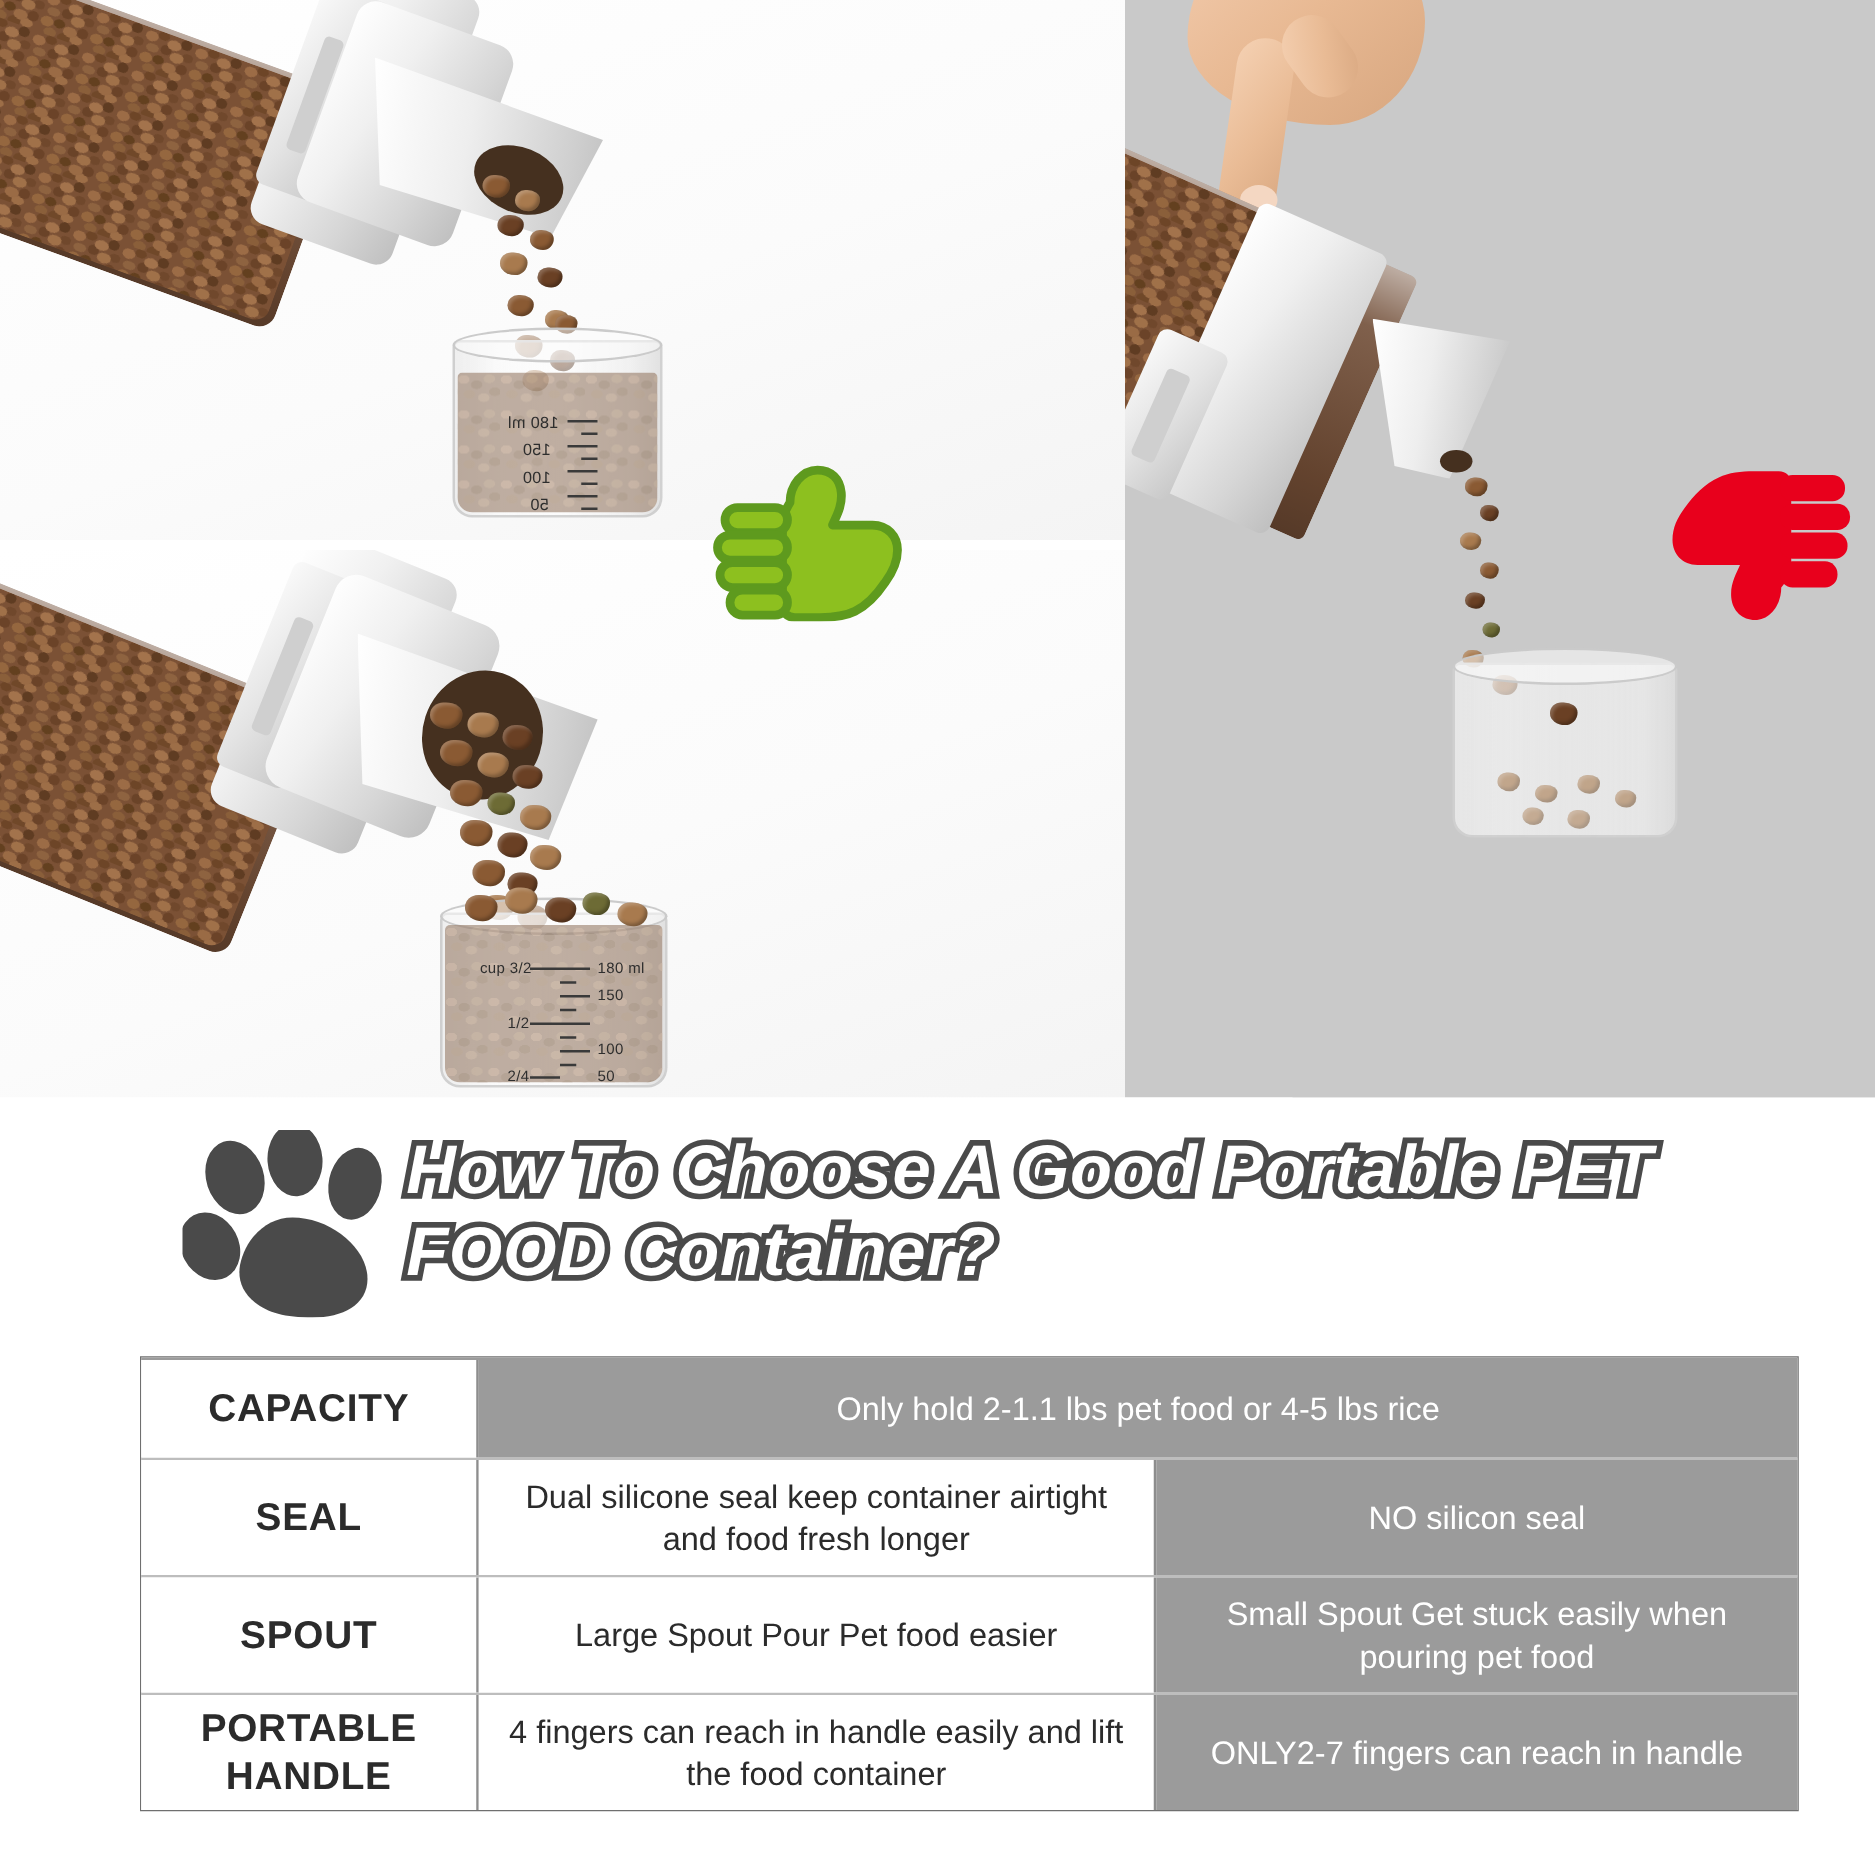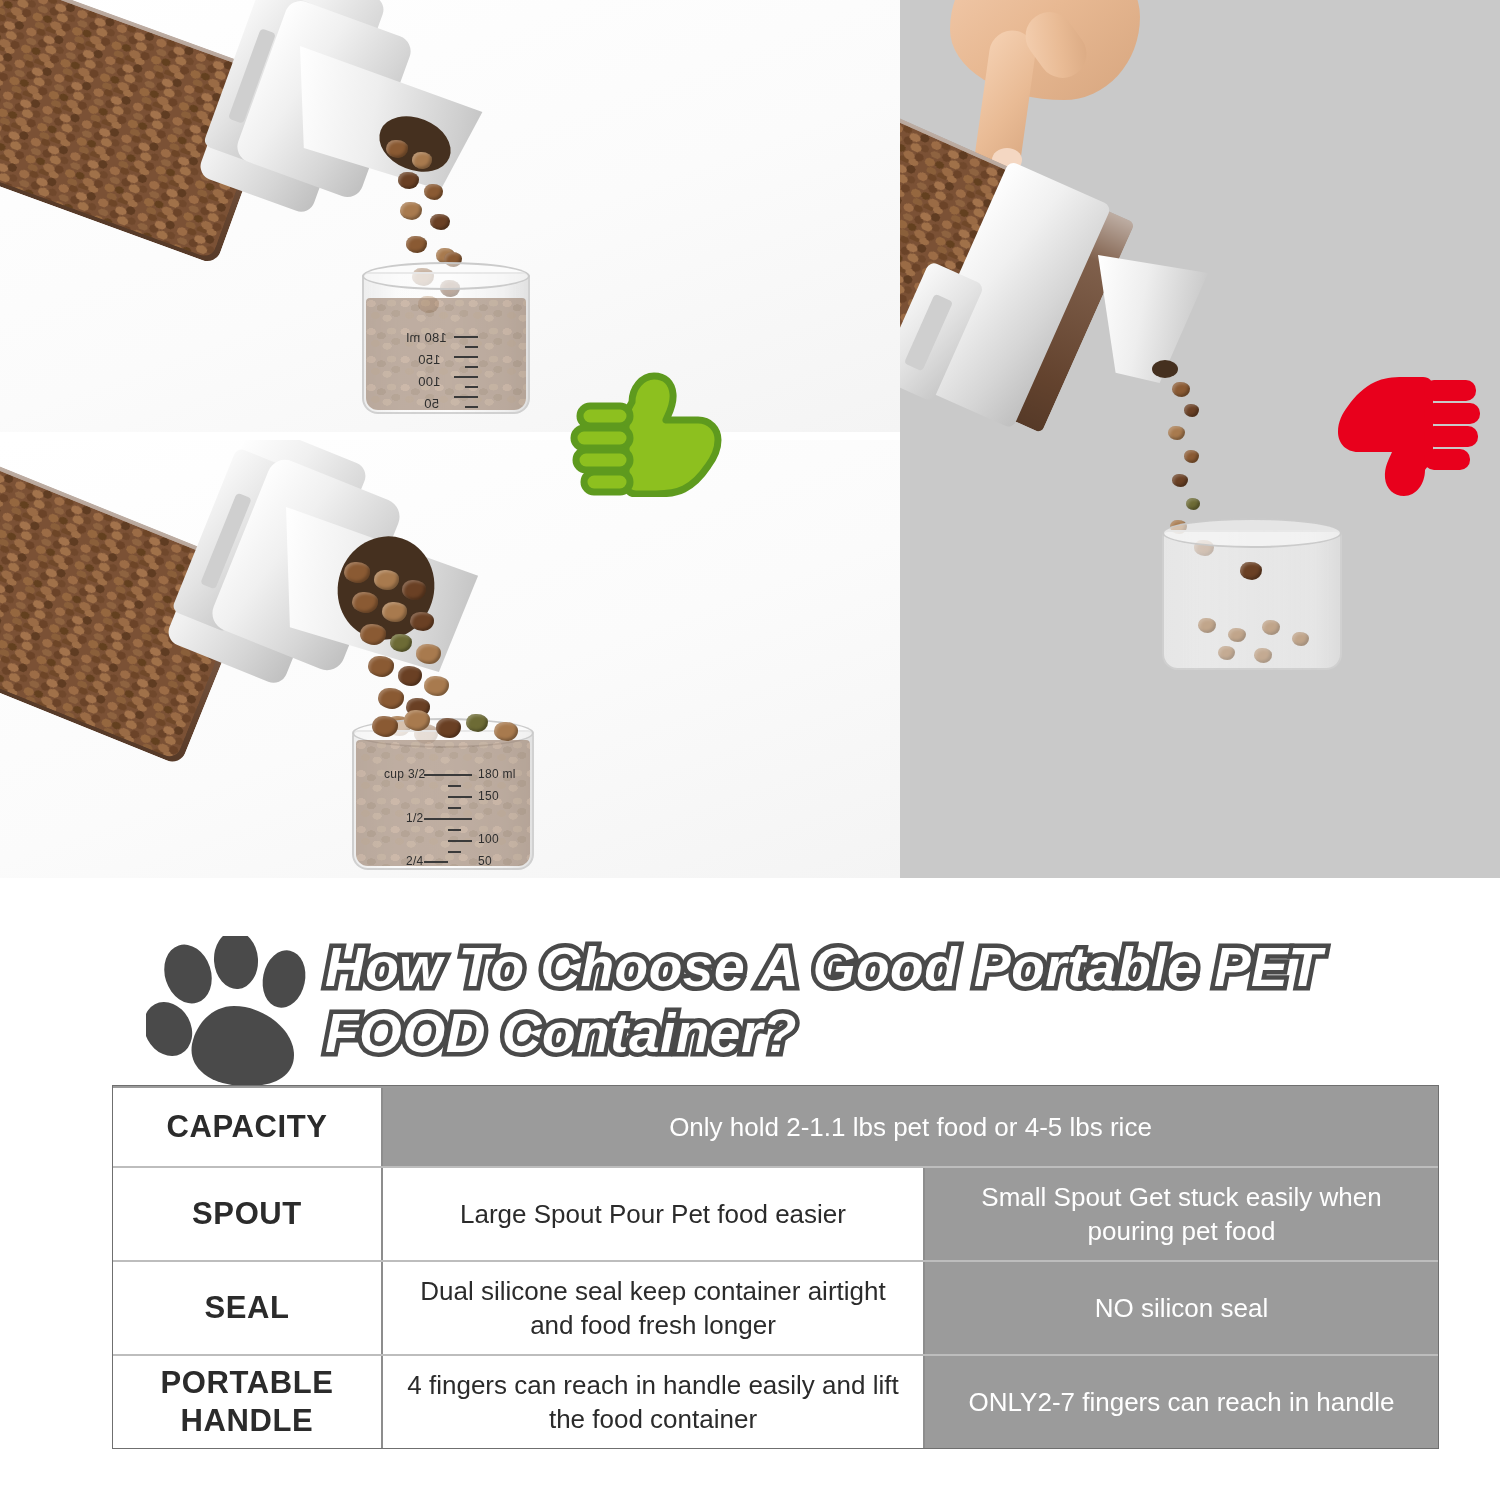--- a/index.html
+++ b/index.html
@@ -217,21 +217,21 @@
   
   .thumb-icon {
     position: absolute;
     width: 155px; height: 125px;
   }
   .thumb-icon svg { width: 100%; height: 100%; display: block; }
 
   
   .title-block {
     position: absolute;
-    left: 0; top: 914px;
+    left: 0; top: 882px;
     width: 1500px; height: 190px;
   }
   .paw-icon {
     position: absolute;
     left: 146px; top: 22px;
     width: 175px; height: 150px;
   }
   .paw-icon svg { width: 100%; height: 100%; display: block; }
 
   .headline {
@@ -559,44 +559,44 @@
 
     <div class="trow r-cap">
       <div class="cell-feature">
         <span>CAPACITY</span>
       </div>
       <div class="cell-other">
         <span>Only hold 2-1.1 lbs pet food or 4-5 lbs rice</span>
       </div>
     </div>
 
+    <div class="trow r-seal">
+      <div class="cell-feature">
+        <span>SEAL</span>
+      </div>
+      <div class="cell-ours">
+        <span>Dual silicone seal keep container airtight and food fresh longer</span>
+      </div>
+      <div class="cell-other">
+        <span>NO silicon seal</span>
+      </div>
+    </div>
+
     <div class="trow r-spout">
       <div class="cell-feature">
         <span>SPOUT</span>
       </div>
       <div class="cell-ours">
         <span>Large Spout Pour Pet food easier</span>
       </div>
       <div class="cell-other">
         <span>Small Spout Get stuck easily when pouring pet food</span>
       </div>
     </div>
 
-    <div class="trow r-seal">
-      <div class="cell-feature">
-        <span>SEAL</span>
-      </div>
-      <div class="cell-ours">
-        <span>Dual silicone seal keep container airtight and food fresh longer</span>
-      </div>
-      <div class="cell-other">
-        <span>NO silicon seal</span>
-      </div>
-    </div>
-
     <div class="trow r-handle">
       <div class="cell-feature">
         <span>PORTABLE HANDLE</span>
       </div>
       <div class="cell-ours">
         <span>4 fingers can reach in handle easily and lift the food container</span>
       </div>
       <div class="cell-other">
         <span>ONLY2-7 fingers can reach in handle</span>
       </div>

